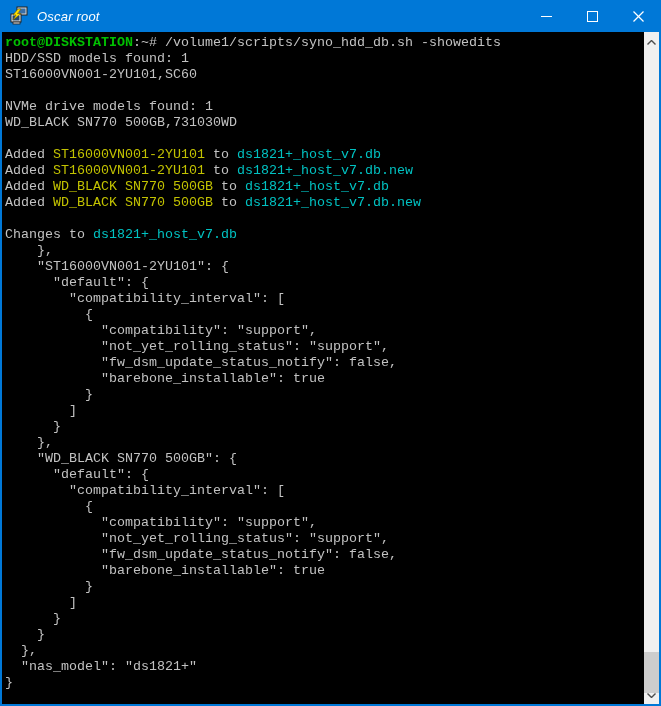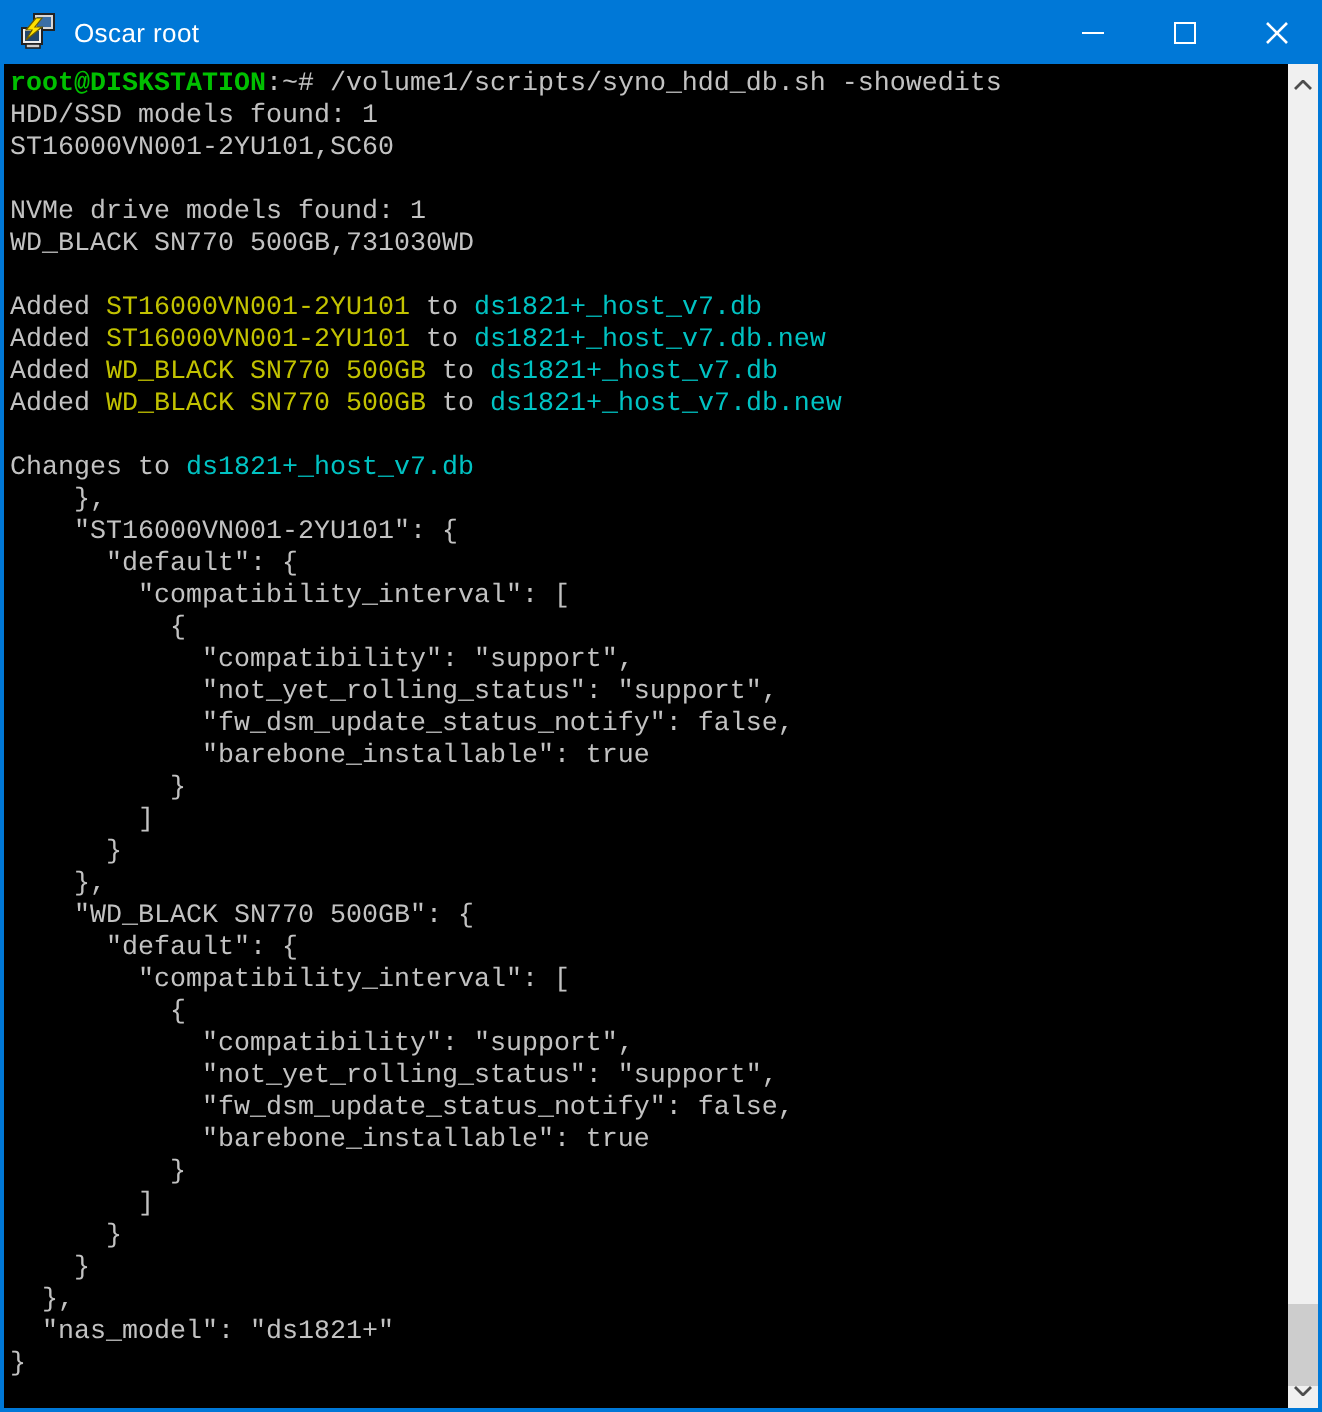--- a/index.html
+++ b/index.html
@@ -32,20 +32,21 @@
     margin-left: 9px;
     display: inline-flex;
     align-items: center;
     justify-content: center;
   }
   .title {
     margin-left: 8px;
     font-size: 13px;
     letter-spacing: 0.2px;
     white-space: nowrap;
+    font-style: italic;
   }
   .controls {
     margin-left: auto;
     display: flex;
     height: 32px;
   }
   .ctrl {
     width: 46px;
     height: 32px;
     display: flex;

